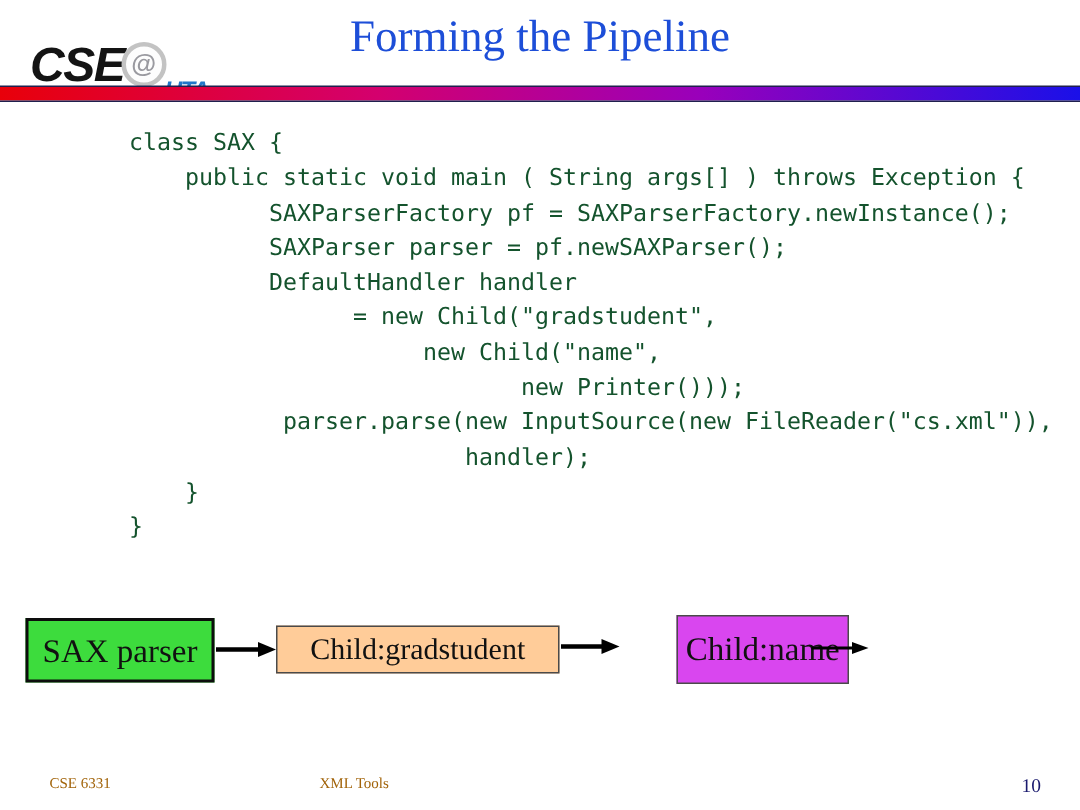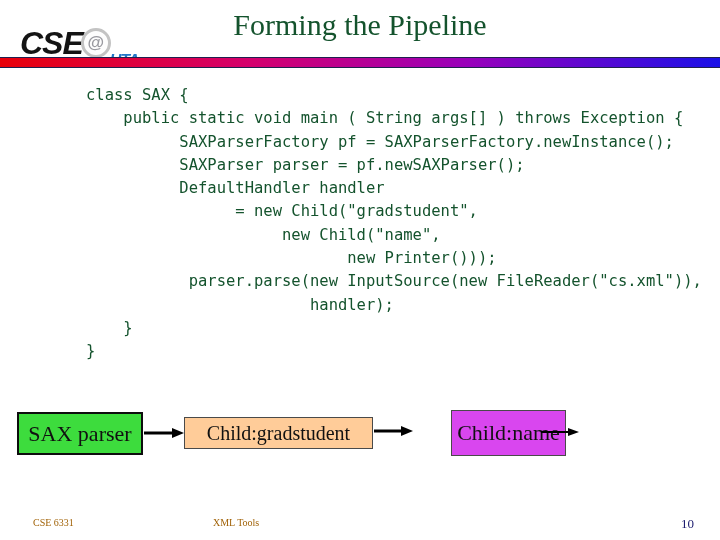--- a/index.html
+++ b/index.html
@@ -12,21 +12,21 @@
               font-size: 32px; color: #141414; letter-spacing: -1px; }
   .logo-at { width: 24px; height: 24px; border: 3px solid #c3c3c3; border-radius: 50%;
              color: #9a9aa0; font-family: "Liberation Sans", sans-serif; font-weight: bold;
              font-size: 17px; display: flex; align-items: center; justify-content: center;
              margin: 0 -3px 0 -2px; background: #fdfdfd; }
   .logo-uta { font-family: "Liberation Sans", sans-serif; font-style: italic; font-weight: bold;
               font-size: 16px; color: #2277c8; letter-spacing: -1px; margin-left: 2px; margin-top: 36px; }
 
   
   .title { position: absolute; left: 0; top: 8px; width: 720px; text-align: center;
-           font-size: 30px; color: #14532d; }
+           font-size: 30px; color: #1d4ed8; }
 
   
   .bar { position: absolute; left: 0; top: 57px; width: 720px; height: 9px;
          background: linear-gradient(to right, #e8000a, #d4006e 35%, #9900bb 65%, #1a10e8);
          border-top: 1px solid #20204e; border-bottom: 1px solid #20204e; }
 
   
   .code { position: absolute; left: 70px; top: 68px; margin: 16px;
           font-family: "DejaVu Sans Mono", monospace; font-size: 15.5px; line-height: 23.3px;
           color: #14532d; white-space: pre; }

